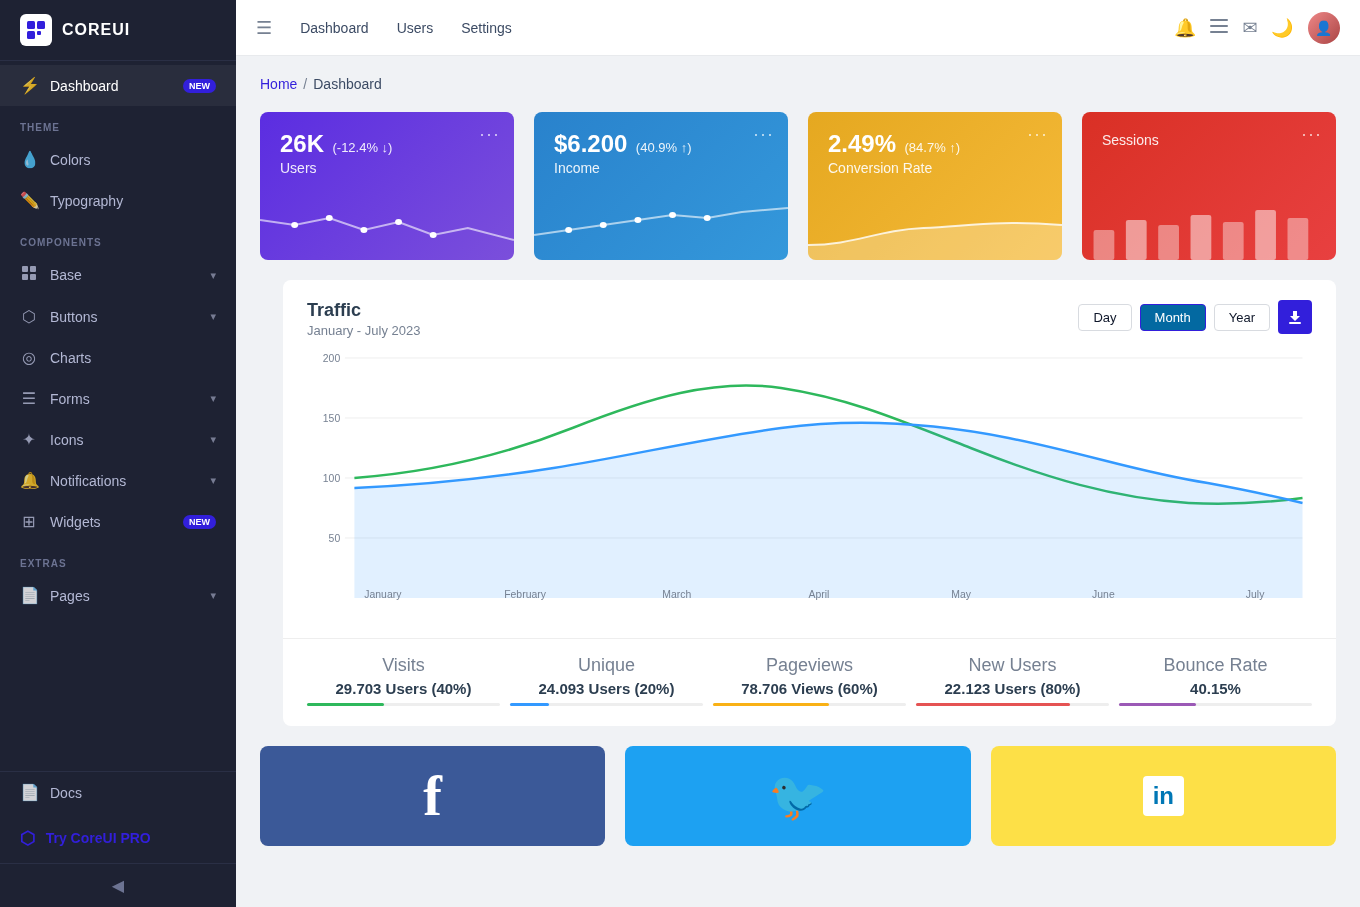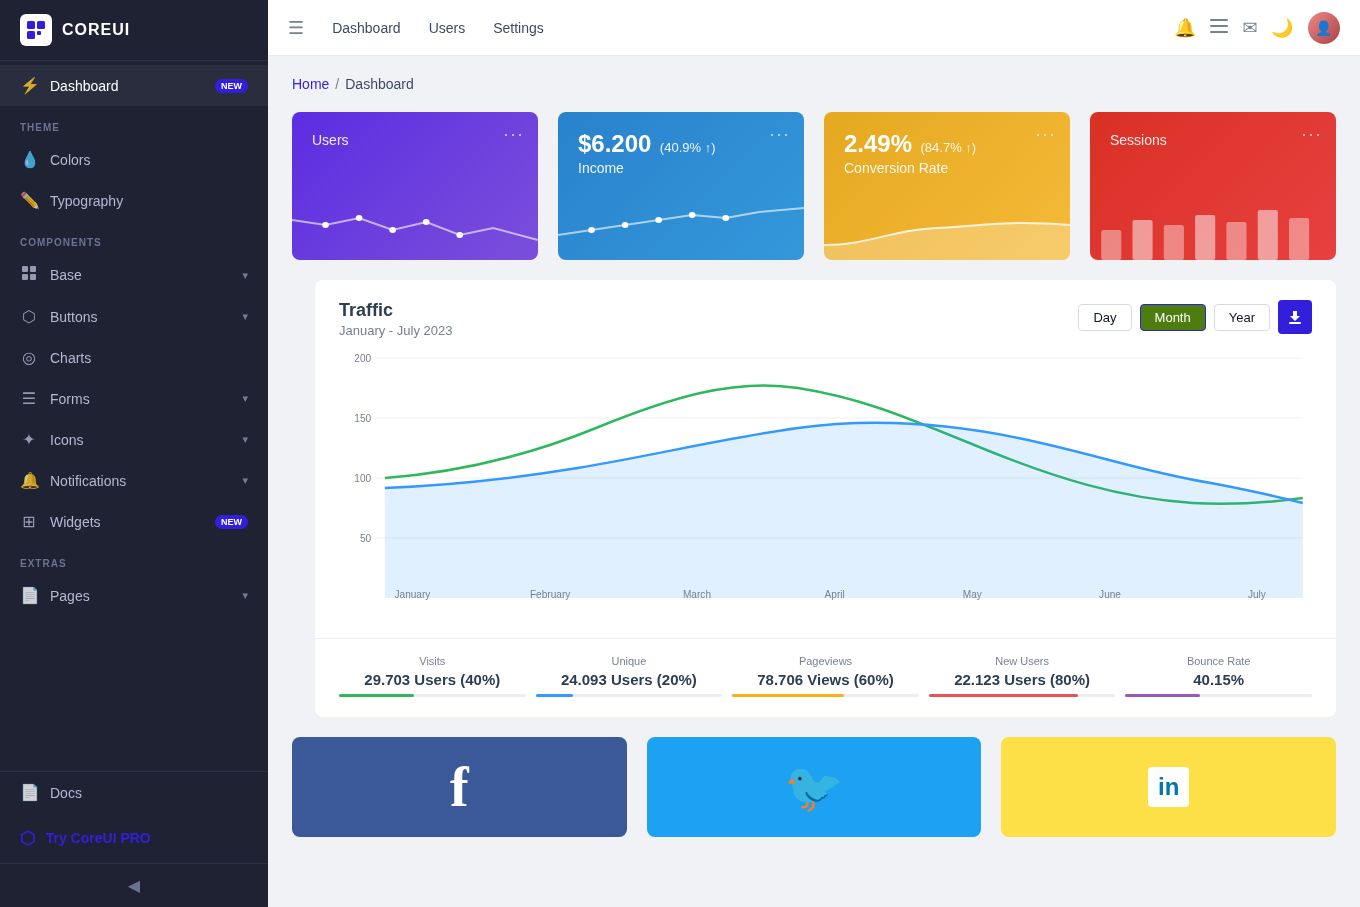--- a/index.html
+++ b/index.html
@@ -1,20 +1,20 @@
 <!DOCTYPE html>
 <html><head>
   <meta charset="utf-8">
   <style>
     * { box-sizing: border-box; margin: 0; padding: 0; }
     body { font-family: -apple-system, BlinkMacSystemFont, 'Segoe UI', sans-serif; display: flex; height: 907px; overflow: hidden; background: #1a1d2e; }
 
     
     .sidebar {
-      width: 268px;
+      width: 236px;
       background: #1e2233;
       height: 907px;
       display: flex;
       flex-direction: column;
       flex-shrink: 0;
       overflow-y: auto;
       overflow-x: hidden;
     }
     .sidebar-logo {
       display: flex;
@@ -201,21 +201,21 @@
     .traffic-controls { display: flex; align-items: center; gap: 8px; }
     .period-btn {
       padding: 5px 14px;
       border: 1px solid #d8dbe0;
       border-radius: 4px;
       font-size: 13px;
       cursor: pointer;
       background: #fff;
       color: #0f172a;
     }
-    .period-btn.active { background: #4d7c0f; color: #fff; border-color: #321fdb; }
+    .period-btn.active { background: #0369a1; color: #fff; border-color: #321fdb; }
     .download-btn {
       width: 34px;
       height: 34px;
       background: #321fdb;
       border-radius: 4px;
       display: flex;
       align-items: center;
       justify-content: center;
       cursor: pointer;
       color: #fff;
@@ -235,21 +235,21 @@
 
     
     .traffic-stats {
       display: grid;
       grid-template-columns: repeat(5, 1fr);
       padding: 16px 24px 20px;
       border-top: 1px solid #eee;
       gap: 10px;
     }
     .stat-item { text-align: center; }
-    .stat-item-label { font-size: 11px; color: #768192; margin-bottom: 4px; }
+    .stat-item-label { font-size: 18px; color: #768192; margin-bottom: 4px; }
     .stat-item-value { font-size: 15px; font-weight: 600; color: #2c3e50; }
     .stat-item-bar { height: 3px; background: #eee; margin-top: 6px; border-radius: 2px; }
     .stat-item-fill { height: 3px; border-radius: 2px; }
 
     
     .social-grid {
       display: grid;
       grid-template-columns: repeat(3, 1fr);
       gap: 20px;
     }
@@ -395,20 +395,24 @@
 
     <div class="breadcrumb">
       <span class="breadcrumb-link">Home</span>
       <span class="breadcrumb-sep">/</span>
       <span class="breadcrumb-current">Dashboard</span>
     </div>
 
     <div class="stats-grid">
       <div class="stat-card stat-card-purple">
         <span class="stat-more">···</span>
+        <div>
+          <span class="stat-value">26K</span>
+          <span class="stat-change">(-12.4% ↓)</span>
+        </div>
         <div class="stat-label">Users</div>
         <div class="stat-chart">
           <svg width="100%" height="60" viewBox="0 0 220 60" preserveAspectRatio="none">
             <polyline points="0,20 30,25 60,18 90,30 120,22 150,35 180,28 220,40" fill="none" stroke="rgba(255,255,255,0.6)" stroke-width="2"></polyline>
             <circle cx="30" cy="25" r="3" fill="white"></circle>
             <circle cx="60" cy="18" r="3" fill="white"></circle>
             <circle cx="90" cy="30" r="3" fill="white"></circle>
             <circle cx="120" cy="22" r="3" fill="white"></circle>
             <circle cx="150" cy="35" r="3" fill="white"></circle>
           </svg>

